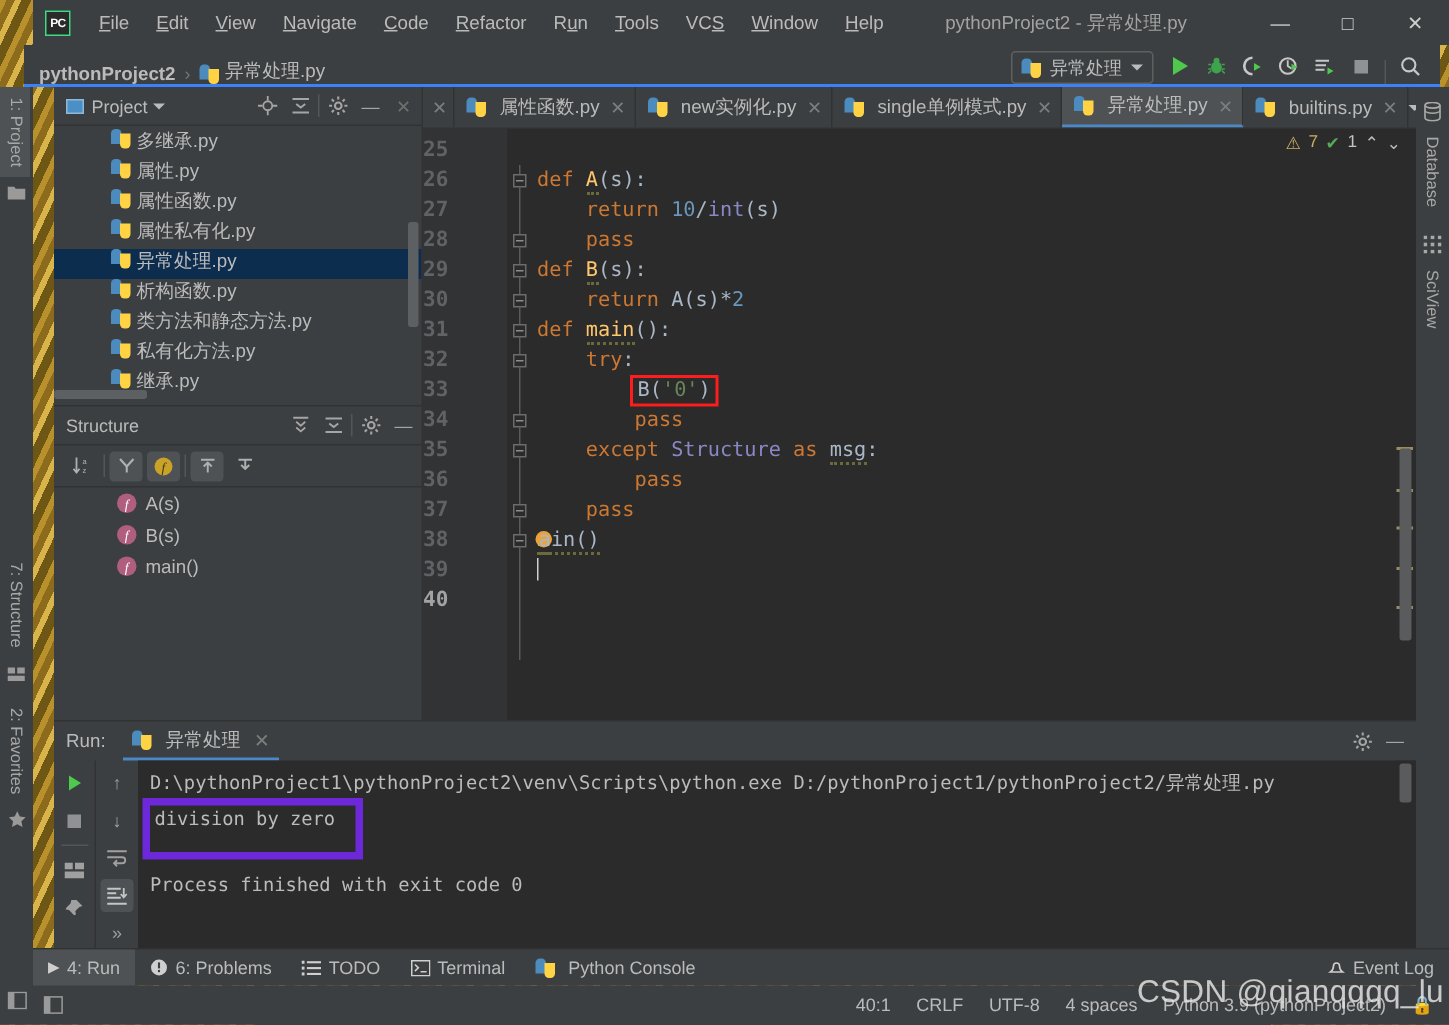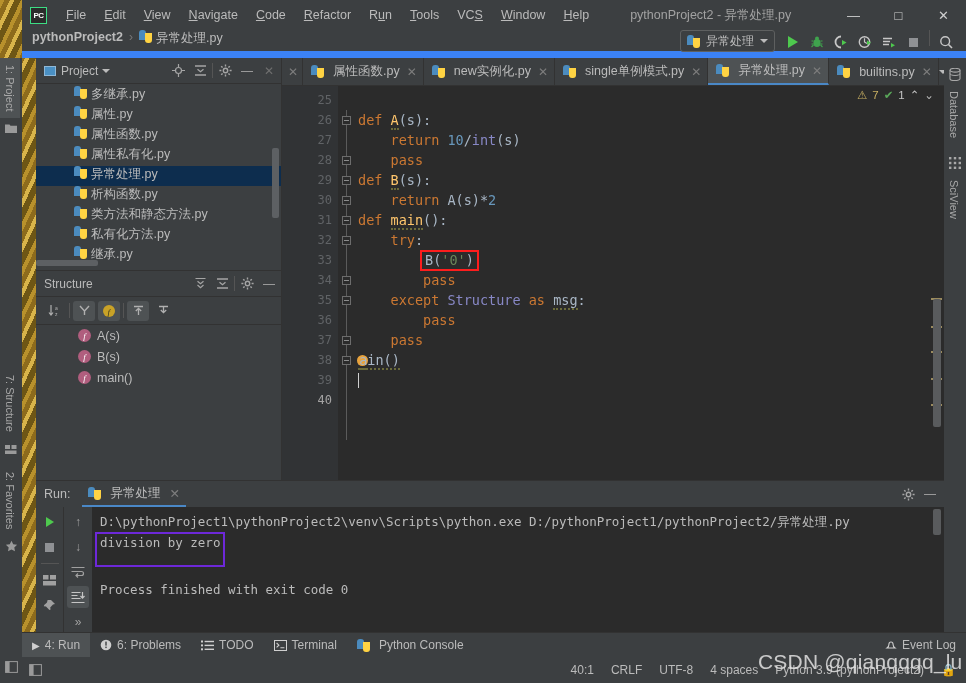--- a/index.html
+++ b/index.html
@@ -43,23 +43,23 @@
     color: #a2a2a2; font-size: 12.5px; white-space: nowrap;
   }
   .win-btns { display: flex; align-items: center; height: 30px; }
   .win-btn {
     width: 45px; height: 30px; display: flex; align-items: center;
     justify-content: center; color: #cfcfcf; font-size: 13px;
   }
 
   
   .navbar {
-    position: absolute; left: 22px; top: 30px; width: 944px; height: 28px;
-    background: #3c3f41; display: flex; align-items: flex-start;
-    border-bottom: 7px solid #3b82f6;
+    position: absolute; left: 16px; top: 30px; width: 944px; height: 28px;
+    background: #3c3f41; display: flex; align-items: flex-end;
+    border-bottom: 2px solid #3b82f6;
   }
   .crumb { color: #bbbbbb; font-size: 12.5px; padding-left: 10px; font-weight: bold;}
   .crumb-sep { color: #777; padding: 0 6px; font-size: 12px; }
   .crumb-file { color: #bbbbbb; font-size: 12.5px; }
   .pyicon {
     display:inline-block; width:13px; height:13px; position:relative;
     vertical-align:-2px; margin-right:4px;
   }
   .pyicon::before, .pyicon::after {
     content:''; position:absolute; width:7px; height:10px;
@@ -159,23 +159,23 @@
     background: #2b2b2b; overflow: hidden;
   }
   .inspect-bar {
     position:absolute; right: 10px; top: 2px; display:flex; align-items:center;
     gap:5px; font-size:11.5px; z-index: 5;
   }
   .warn-n { color:#c9b063; }
   .ok-n { color:#c4c4c4; }
   .code-area { position: relative; display: flex; height: 100%; }
   .gutter {
-    width: 56px; background: #313335; color: #606366; font-size: 12px;
-    font-family: "DejaVu Sans Mono", monospace; padding-top: 4px; text-align: right;
-    position: relative; flex: 0 0 56px;
+    width: 56px; background: #313335; color: #606366; font-size: 14px;
+    font-family: "DejaVu Sans Mono", monospace; padding-top: 4px; 
+    position: relative; flex: 0 0 56px; font-weight: bold;
   }
   .gnum { height: 20px; line-height: 20px; padding-right: 6px; }
   .gnum.cur { color: #a4a3a3; }
   .foldcol {
     width: 16px; background: #2b2b2b; position: relative; flex: 0 0 16px; padding-top:4px;
   }
   .fold { height:20px; display:flex; align-items:center; justify-content:center; }
   .fbox {
     width:9px;height:9px;border:1px solid #6c6c6c;background:#2b2b2b;position:relative;
   }
@@ -231,21 +231,21 @@
   .run-sidebar2 { width:28px; display:flex; flex-direction:column; align-items:center; padding-top:4px; gap:3px; }
   .rico { width:22px;height:22px;display:flex;align-items:center;justify-content:center;color:#a0a0a0;font-size:12px;border-radius:3px;}
   .rico.on { background:#4e5254; }
   .console {
     flex:1; background:#2b2b2b; padding: 4px 0 0 8px; position:relative;
     font-family:"DejaVu Sans Mono", monospace; font-size:12.5px; color:#bbbbbb;
     overflow:hidden;
   }
   .cons-line { height:21px; line-height:21px; white-space:pre; }
   .cons-hl {
-    display:inline-block; border:2px solid #6d28d9; padding:1px 3px 14px 3px;
+    display:inline-block; border:5px solid #6d28d9; padding:1px 14px 14px 3px;
     margin-left:-5px; line-height:16px;
   }
   .cons-scroll { position:absolute; right:0; top:0; width:13px; height:100%; background:#2b2b2b;}
   .cons-thumb { position:absolute; right:3px; top:2px; width:8px; height:26px; background:#595b5d; border-radius:2px;}
 
   
   .bottombar {
     position:absolute; left:22px; top:632px; width:944px; height:25px;
     background:#3c3f41; display:flex; align-items:center; border-top:1px solid #323232;
   }

